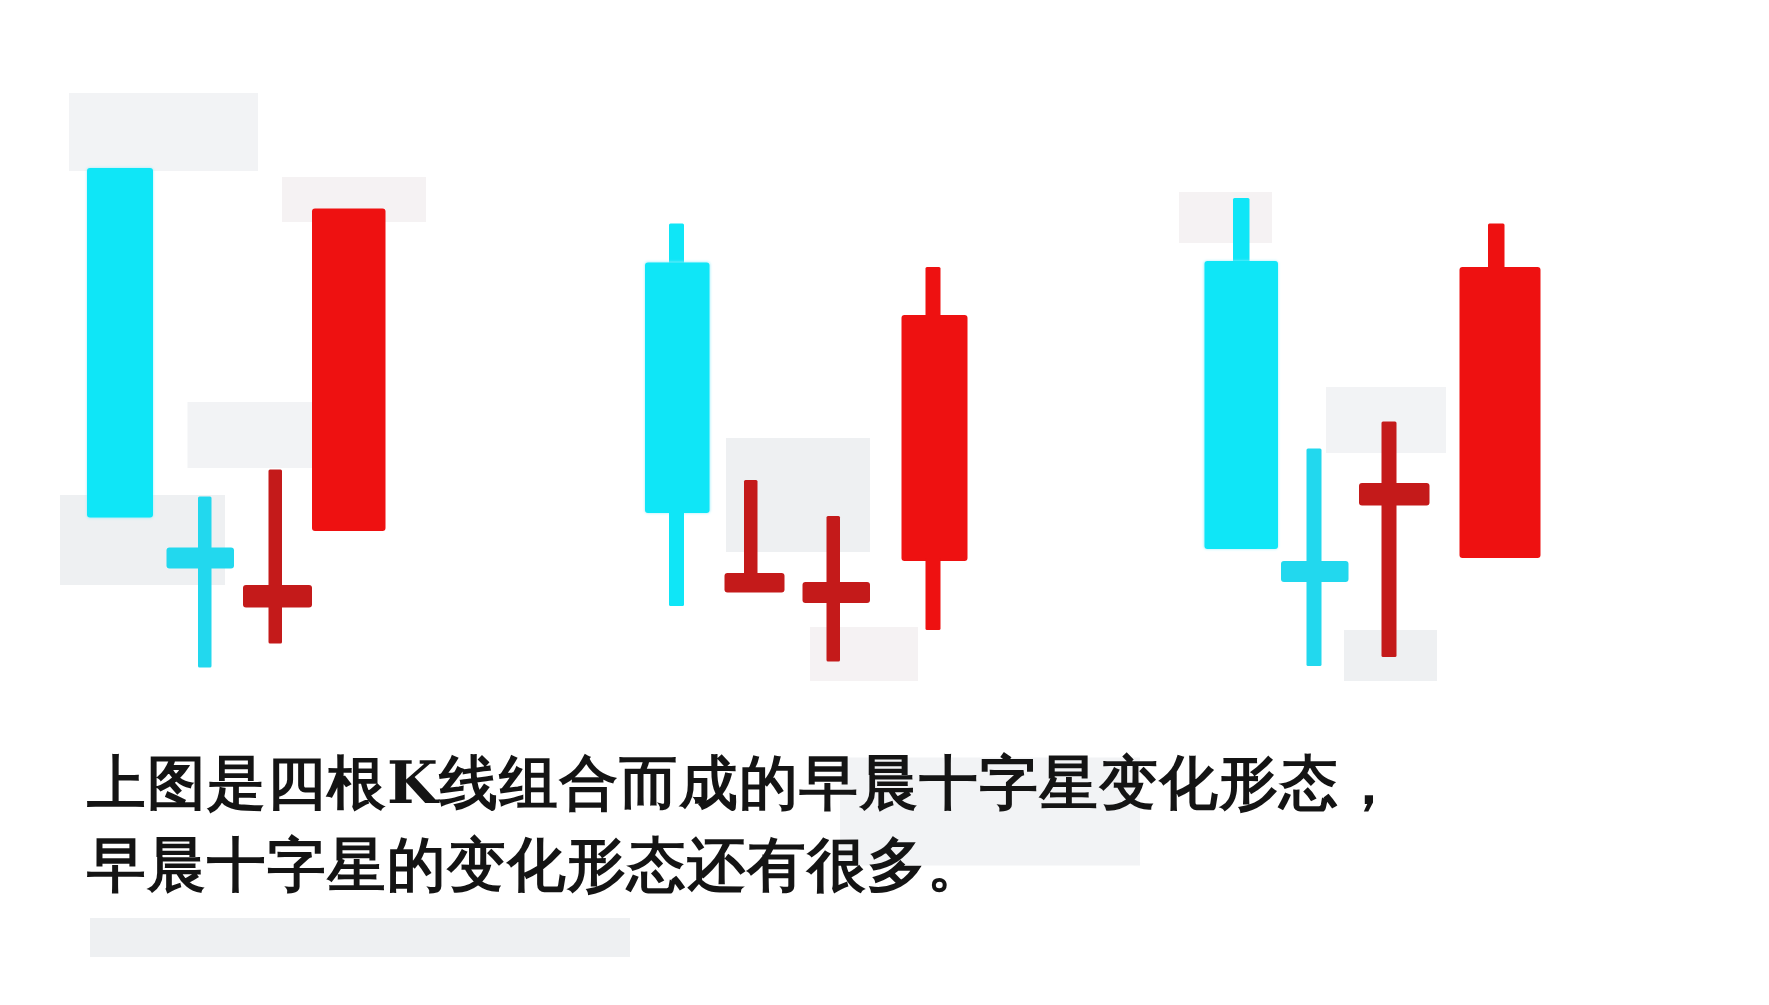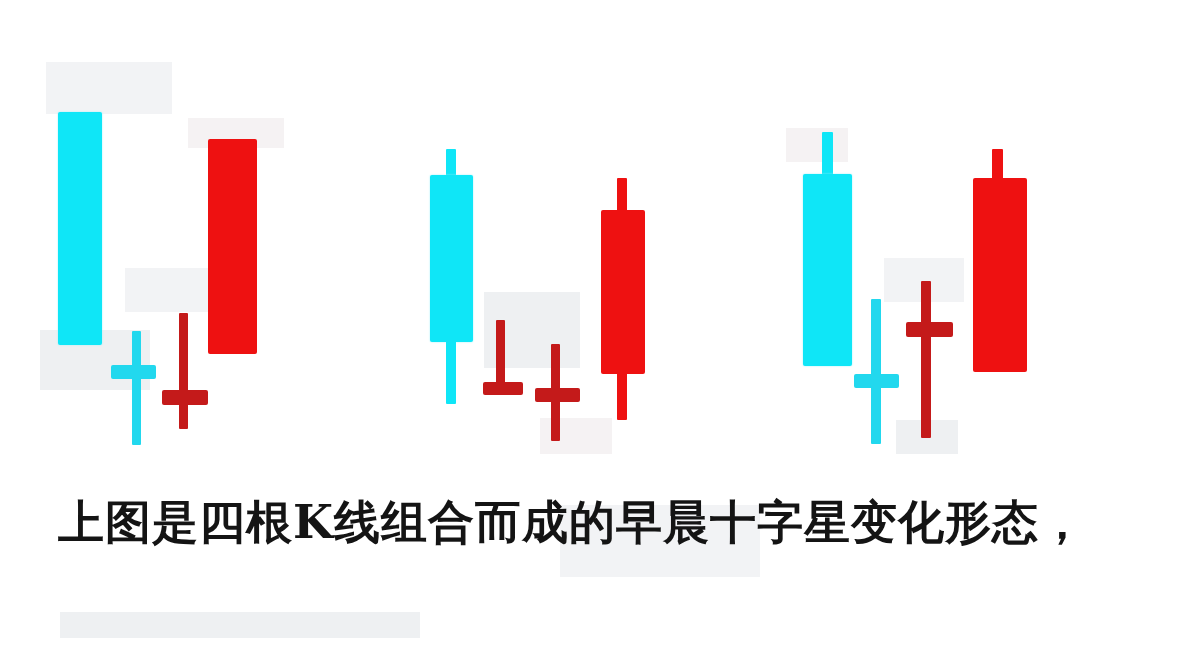--- a/index.html
+++ b/index.html
@@ -60,21 +60,21 @@
   #caption {
     position: absolute;
     left: 58px;
     top: 495px;
     width: 1100px;
   }
   .caption-line {
     color: #141414;
     font-family: "DejaVu Serif", "Liberation Serif", serif;
     font-weight: 700;
-    font-size: 46px;
+    font-size: 39px;
     line-height: 55px;
     letter-spacing: 1px;
     white-space: nowrap;
   }
 </style>
 </head>
 <body>
 
 <div id="page">
 
@@ -158,15 +158,16 @@
       <div class="candle">
         <div class="wick" style="left:992px; top:149px; width:11px; height:32px; background:#EE1111;"></div>
         <div class="body" style="left:973px; top:178px; width:54px; height:194px; background:#EE1111;"></div>
       </div>
     </div>
 
   </div>
 
   <div id="caption">
     <div class="caption-line">上图是四根K线组合而成的早晨十字星变化形态，</div>
+    <div class="caption-line">早晨十字星的变化形态还有很多。</div>
   </div>
 
 </div>
 
 </body></html>

